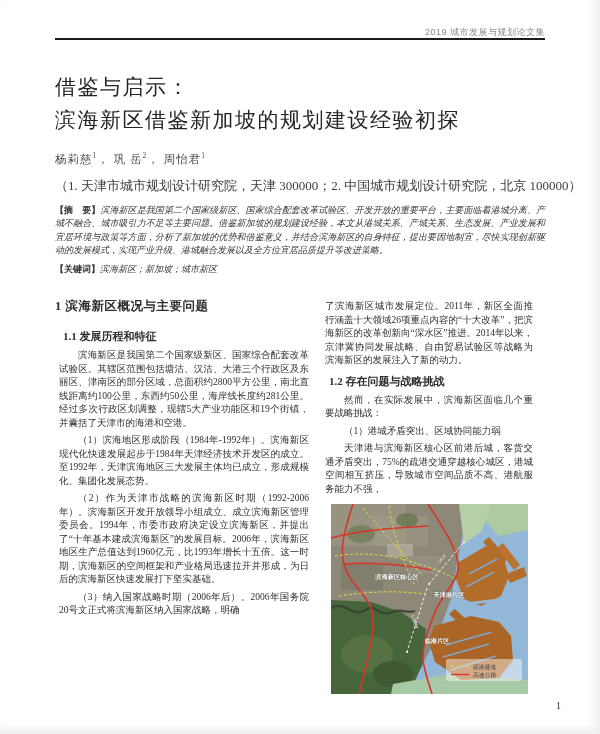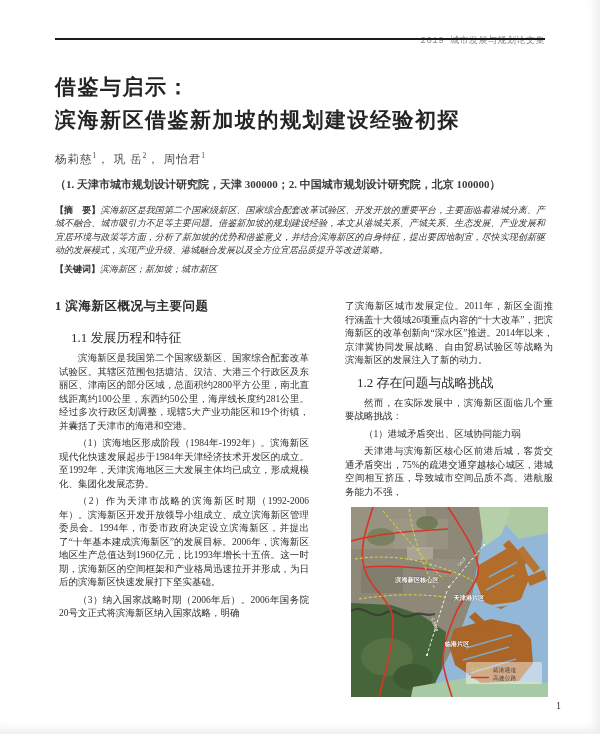--- a/index.html
+++ b/index.html
@@ -1,36 +1,36 @@
 <!DOCTYPE html>
 <html><head>
 <meta charset="utf-8">
 <style>
   html,body{margin:0;padding:0;background:#fff;}
   .page{position:relative;width:600px;height:734px;background:#fff;overflow:hidden;
         font-family:"Liberation Serif","DejaVu Serif",serif;color:#2b2b2b;
         box-shadow:inset -5px -5px 8px rgba(0,0,0,.07);}
-  .header{position:absolute;top:34px;right:55px;font-family:Liberation Mono, monospace;
+  .header{position:absolute;top:26px;right:55px;font-family:Liberation Sans, sans-serif;
           font-size:9px;color:#8b8b8b;letter-spacing:.5px;}
   .rule{position:absolute;top:38px;left:55px;width:490px;height:0;border-top:2px solid #1c1c1c;}
   .title{position:absolute;top:70px;left:55px;width:500px;margin:0;
          font-family:"Liberation Sans","DejaVu Sans",sans-serif;font-size:21px;line-height:33px;
-         font-weight:700;color:#242424;letter-spacing:1.5px;}
+         font-weight:400;color:#242424;letter-spacing:1.5px;}
   .authors{position:absolute;top:151px;left:55px;font-size:11.5px;color:#4a4a4a;letter-spacing:1px;}
   .authors sup{font-size:7.5px;color:#4a4a4a;}
-  .affiliation{position:absolute;top:177px;left:55px;font-size:11px;color:#3c3c3c;font-weight:bold;}
+  .affiliation{position:absolute;top:177px;left:55px;font-size:13px;color:#3c3c3c;}
   .abstract{position:absolute;top:204px;left:55px;width:490px;}
   .abstract p{margin:0;font-size:9px;line-height:13.4px;text-align:justify;font-style:italic;color:#333;}
   .abstract p.kw{margin-top:5px;}
   .abstract .lbl{font-weight:700;font-style:normal;}
-  .columns{position:absolute;top:296px;left:55px;width:490px;display:flex;gap:28px;}
+  .columns{position:absolute;top:296px;left:55px;width:490px;display:flex;gap:8px;}
   .col-left{width:258px;flex:none;}
   .col-right{width:216px;flex:none;}
   h2.sec{margin:2px 0 14px;font-size:12.5px;font-weight:700;color:#2e2e2e;letter-spacing:.5px;}
-  h3.sub{margin:6px 16px 5px;font-size:13px;font-weight:400;color:#2e2e2e;}
+  h3.sub{margin:6px 8px 5px;font-size:11px;font-weight:700;color:#2e2e2e;}
   p.body{margin:4px;font-size:9.5px;line-height:13.5px;text-align:justify;text-indent:2em;color:#2e2e2e;}
   p.cont{text-indent:0;}
   .figure{margin:8px 0 0;}
   .map-wrap{width:197px;margin:0 auto;}
   .map-wrap svg{display:block;}
   .caption{font-size:8.5px;line-height:13px;text-align:center;margin-top:5px;color:#333;}
   .pagenum{position:absolute;top:700px;left:556px;font-size:10px;color:#333;}
   svg text.maplabel{font-family:"Liberation Sans","DejaVu Sans",sans-serif;font-size:6.2px;font-weight:700;
         fill:#fff;paint-order:stroke;stroke:rgba(0,0,0,.35);stroke-width:.6px;}
   svg text.dist{font-family:"Liberation Sans","DejaVu Sans",sans-serif;font-size:4.8px;fill:#fff;

